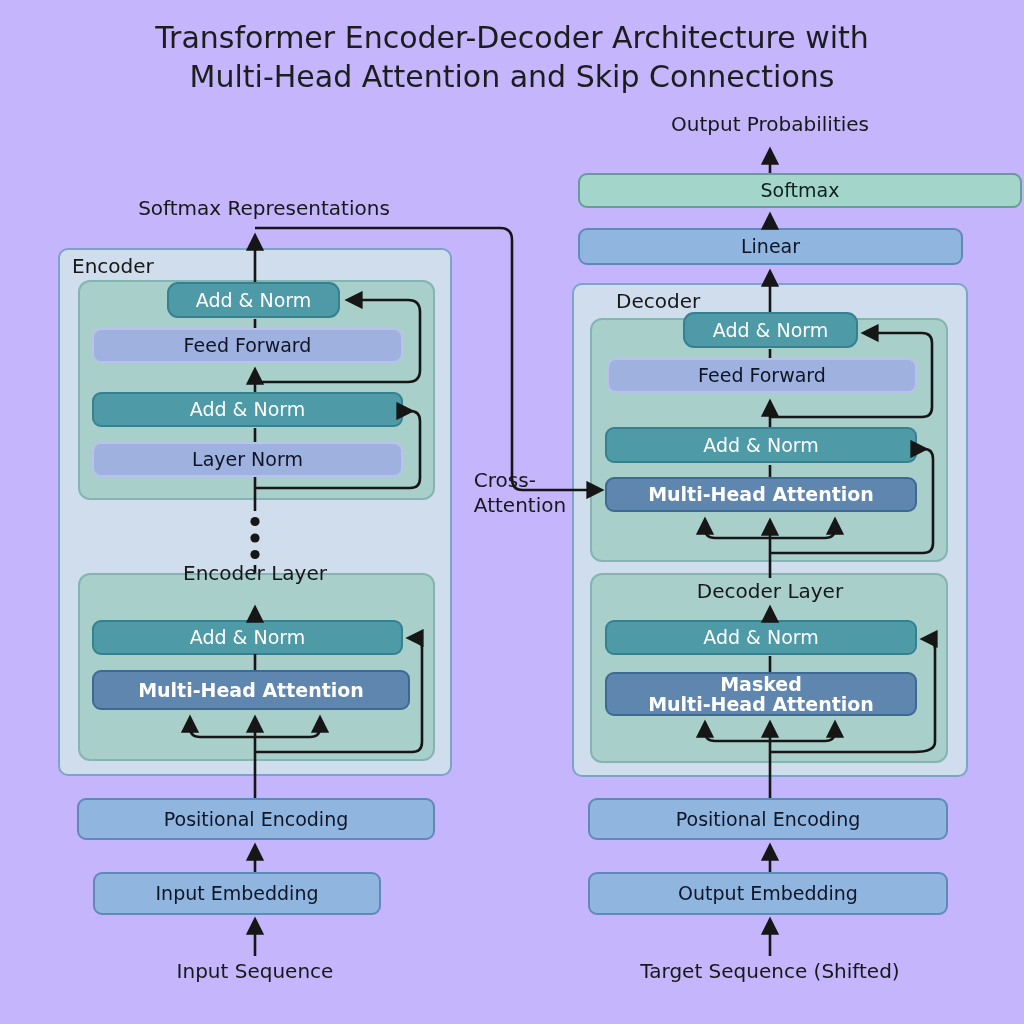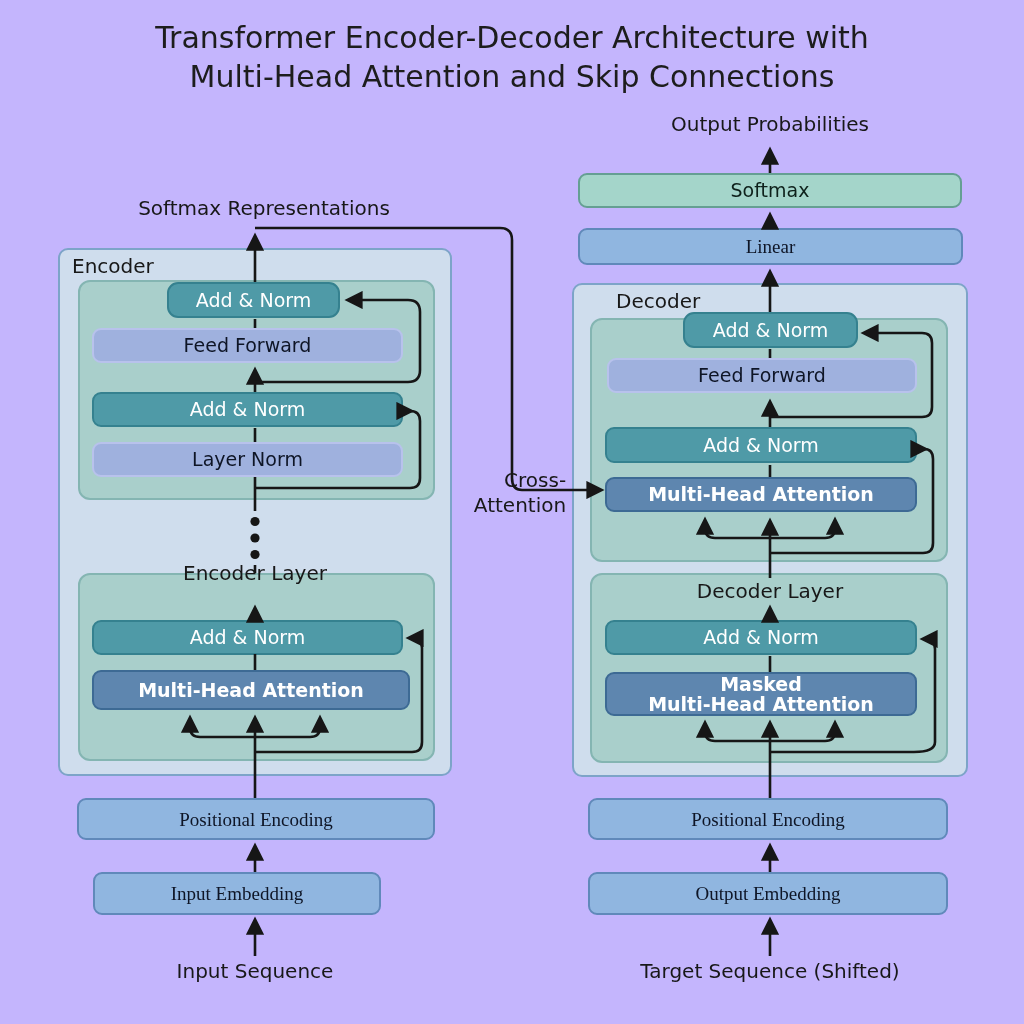--- a/index.html
+++ b/index.html
@@ -16,25 +16,25 @@
     align-items:center; justify-content:center; text-align:center;
     border-radius:9px; font-size:19px; line-height:21px; z-index:3;
   }
   .outer { position:absolute; box-sizing:border-box; border-radius:10px;
     background:var(--outer_fill); border:2px solid var(--outer_border); z-index:1; }
   .inner { position:absolute; box-sizing:border-box; border-radius:12px;
     background:var(--layer_fill); border:2px solid var(--layer_border); z-index:2; }
   .teal    { background:var(--addnorm_fill); border:2px solid var(--addnorm_border); color:#ffffff;text-align:center; }
   .bluebox { background:var(--blue_fill);    border:2px solid var(--blue_border);    color:#0e1526; }
   .mha     { background:var(--mha_fill);     border:2px solid var(--mha_border);     color:#ffffff;font-weight:bold; }
-  .embed   { background:var(--embed_fill);   border:2px solid var(--embed_border);   color:#0e1526;font-family:Liberation Serif, serif; }
+  .embed   { background:var(--embed_fill);   border:2px solid var(--embed_border);   color:#0e1526; }
   .smax    { background:var(--softmax_fill); border:2px solid var(--softmax_border); color:#0e211b; }
   .lbl { position:absolute; color:#181818; font-size:20px; line-height:24px;
     white-space:nowrap; z-index:5; }
-  .lbl.center { transform:translateX(-50%); text-align:right; }
+  .lbl.center { transform:translateX(-50%); text-align:left; }
   svg.wires { position:absolute; left:0; top:0; z-index:4; pointer-events:none; }
 </style>
 </head>
 <body>
 
 <div class="canvas">
 
   <div class="title">
     <div>Transformer Encoder-Decoder Architecture with</div>
     <div>Multi-Head Attention and Skip Connections</div>
@@ -57,21 +57,21 @@
   <div class="box embed" style="left:77px;top:798px;width:358px;height:42px">Positional Encoding</div>
   <div class="box embed" style="left:93px;top:872px;width:288px;height:43px">Input Embedding</div>
   <div class="lbl center" style="left:255px;top:959px">Input Sequence</div>
 
   <div class="lbl center" style="left:264px;top:196px">Softmax Representations</div>
 
   <div class="lbl center" style="left:520px;top:468px;line-height:25px"><span>Cross-</span><br>
        <span>Attention</span></div>
 
   <div class="lbl center" style="left:770px;top:112px">Output Probabilities</div>
-  <div class="box smax" style="left:578px;top:173px;width:384px;height:35px">Softmax</div>
+  <div class="box smax" style="left:578px;top:173px;width:444px;height:35px">Softmax</div>
   <div class="box embed" style="left:578px;top:228px;width:385px;height:37px">Linear</div>
 
   <div class="outer" style="left:572px;top:283px;width:396px;height:494px"></div>
   <div class="lbl" style="left:616px;top:289px">Decoder</div>
 
   <div class="inner" style="left:590px;top:318px;width:358px;height:244px"></div>
   <div class="box teal" style="left:683px;top:312px;width:175px;height:36px;border-radius:11px">Add &amp; Norm</div>
   <div class="box bluebox" style="left:607px;top:358px;width:310px;height:35px">Feed Forward</div>
   <div class="box teal" style="left:605px;top:427px;width:312px;height:36px">Add &amp; Norm</div>
   <div class="box mha" style="left:605px;top:477px;width:312px;height:35px">Multi-Head Attention</div>

